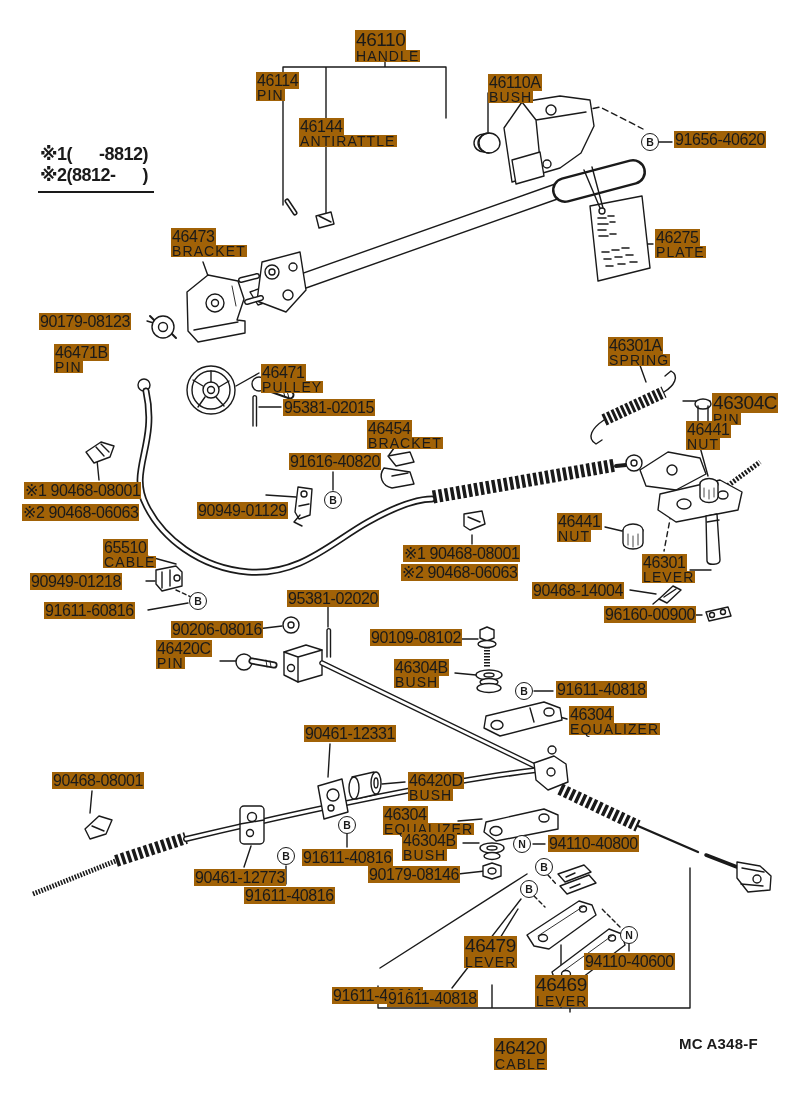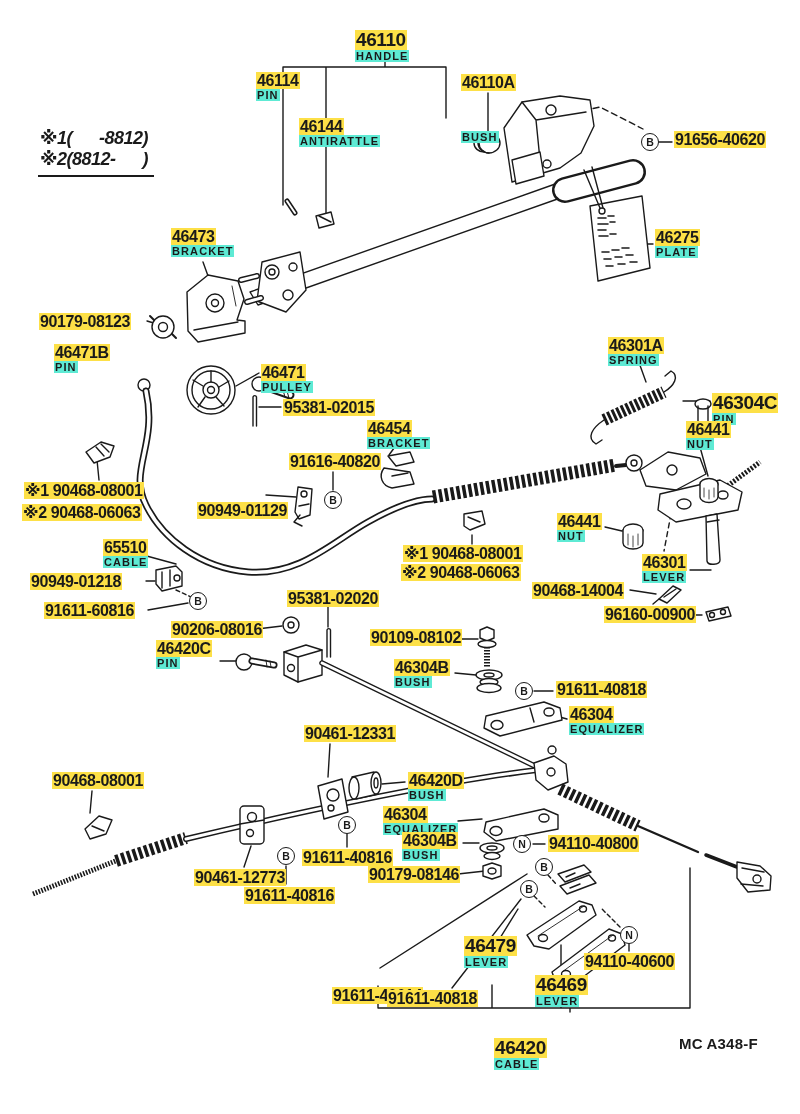--- a/index.html
+++ b/index.html
@@ -1,30 +1,30 @@
 <!DOCTYPE html>
 <html><head>
 <meta charset="utf-8">
 <style>
   html,body{margin:0;padding:0;background:#fff;}
   .canvas{position:relative;width:800px;height:1114px;background:#fff;overflow:hidden;
           font-family:"Liberation Sans","DejaVu Sans",sans-serif;color:#1a1a1a;}
   svg.art{position:absolute;left:0;top:0;}
   .label-layer{position:absolute;left:0;top:0;width:800px;height:1114px;}
   .lbl{position:absolute;display:flex;flex-direction:column;align-items:flex-start;}
-  .lbl .code{background:#fde047;padding:0 1px;font-weight:700;font-size:16px;line-height:17px;
+  .lbl .code{background:#a16207;padding:0 1px;font-weight:400;font-size:16px;line-height:17px;
              letter-spacing:-0.4px;white-space:pre;}
-  .lbl .pname{background:#5eead4;padding:0 1px;font-weight:700;font-size:11px;line-height:12px;
+  .lbl .pname{background:#a16207;padding:0 1px;font-weight:400;font-size:14px;line-height:12px;
               letter-spacing:1.1px;white-space:pre;}
   .lbl.big .code{font-size:19px;line-height:20px;}
   .callout{position:absolute;width:16px;height:16px;border:1.8px solid #1a1a1a;border-radius:50%;
            background:#fff;font-weight:700;font-size:10.5px;line-height:16px;text-align:center;
            transform:translate(-50%,-50%);}
-  .notes{position:absolute;left:38px;top:128px;border-bottom:2.2px solid #1a1a1a;
-         padding:0 6px 5px 2px;font-style:italic;}
+  .notes{position:absolute;left:38px;top:144px;border-bottom:2.2px solid #1a1a1a;
+         padding:0 6px 5px 2px;}
   .notes .note-line{font-weight:700;font-size:18px;line-height:21px;white-space:pre;
                     letter-spacing:-0.5px;}
   .footer{position:absolute;left:679px;top:1035px;font-weight:700;font-size:15px;
           letter-spacing:0.2px;white-space:pre;}
 </style>
 </head>
 <body>
 
 <div class="canvas">
 
@@ -288,21 +288,21 @@
 
   <div class="label-layer">
       <div class="lbl big" style="left: 355px; top: 30px;">
         <span class="code">46110</span>
         <span class="pname">HANDLE</span>
       </div>
       <div class="lbl" style="left: 256px; top: 72px;">
         <span class="code">46114</span>
         <span class="pname">PIN</span>
       </div>
-      <div class="lbl" style="left: 461px; top: 74px; gap: 40px;">
+      <div class="lbl" style="left: 488px; top: 74px;">
         <span class="code">46110A</span>
         <span class="pname">BUSH</span>
       </div>
       <div class="lbl" style="left: 299px; top: 118px;">
         <span class="code">46144</span>
         <span class="pname">ANTIRATTLE</span>
       </div>
       <div class="lbl" style="left: 171px; top: 228px;">
         <span class="code">46473</span>
         <span class="pname">BRACKET</span>

